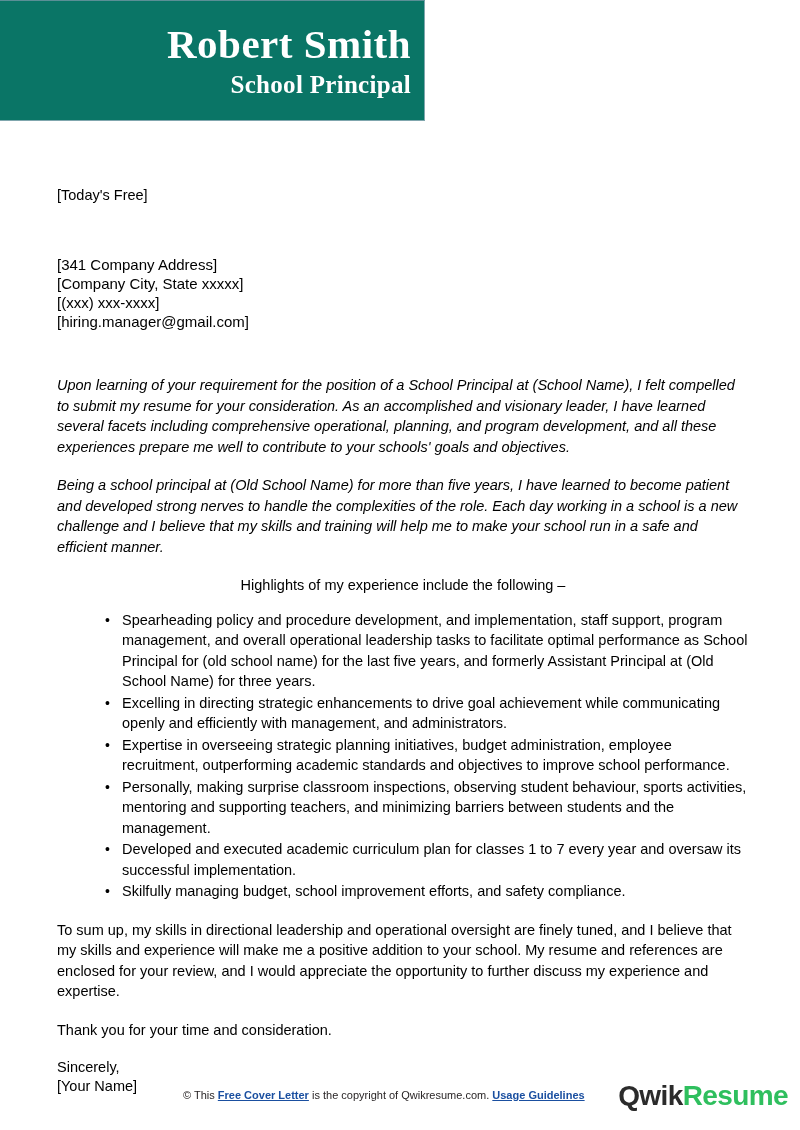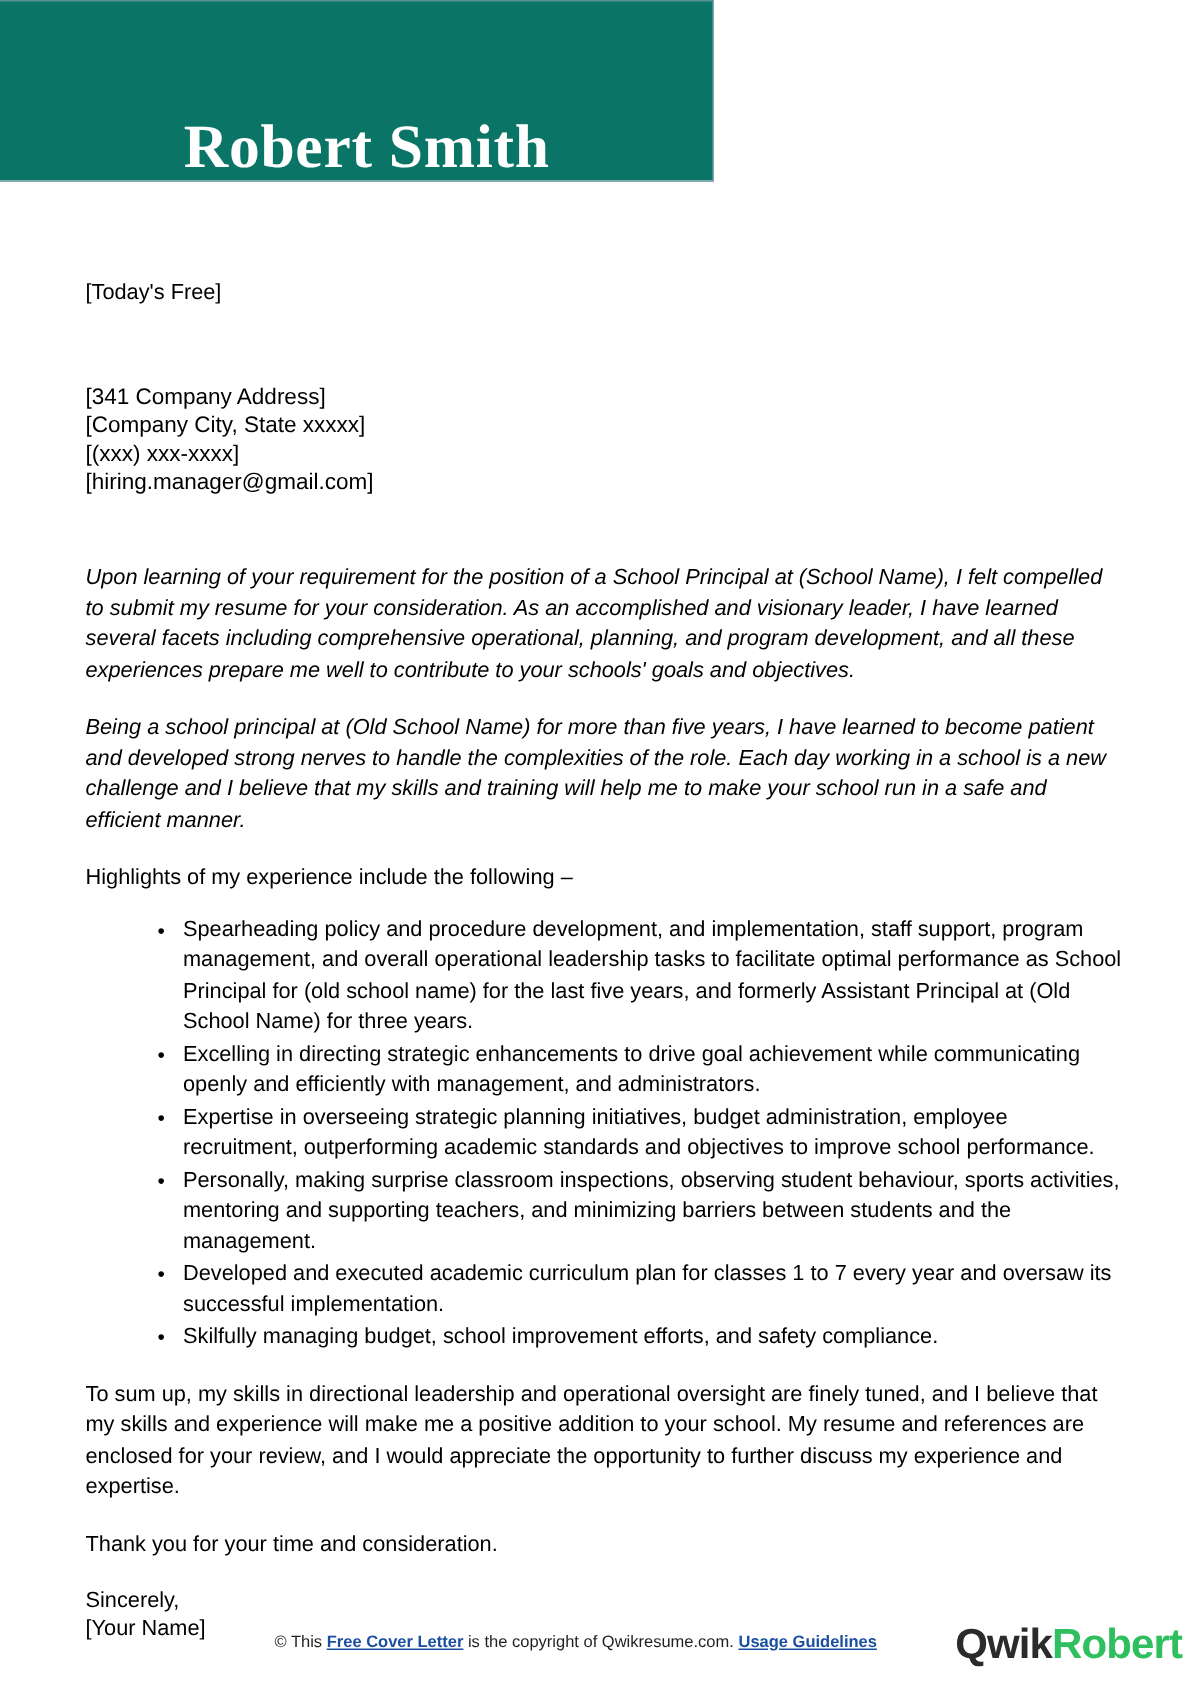--- a/index.html
+++ b/index.html
@@ -14,29 +14,29 @@
     color: #000000;
     position: relative;
     overflow: hidden;
   }
 
   
   .header-banner {
     position: absolute;
     left: 0;
     top: 0;
-    width: 476px;
+    width: 425px;
     height: 121px;
     background: #0a7566;
     box-sizing: border-box;
     border-top: 1px solid #5b8f96;
     border-right: 1px solid #7fa6ad;
     border-bottom: 1px solid #7fa6ad;
     display: flex;
-    flex-direction: row;
+    flex-direction: column;
     justify-content: center;
     align-items: flex-end;
     padding-right: 13px;
     padding-left: 27px;
   }
   .candidate-name {
     font-family: "Liberation Serif", serif;
     font-weight: bold;
     font-size: 41px;
     line-height: 46px;
@@ -84,20 +84,21 @@
     font-size: 14.5px;
     line-height: 20.5px;
     margin: 0 0 18px 0;
     text-align: left;
     font-style: italic;
   }
   .highlights-intro {
     font-size: 14.5px;
     line-height: 20.5px;
     margin: 0 0 14px 0;
+    text-align: center;
   }
 
   
   .highlights-list {
     margin: 0 0 18px 0;
     padding: 0 0 0 48px;
     list-style: none;
   }
   .highlight-item {
     position: relative;
@@ -166,20 +167,21 @@
     white-space: nowrap;
   }
   .logo-qwik { color: #2b2b2b; }
   .logo-resume { color: #2fbf5e; }
 </style>
 </head>
 <body>
 
 <div class="header-banner">
   <div class="candidate-name">Robert Smith</div>
+  <div class="candidate-role">School Principal</div>
 </div>
 
 <div class="letter">
 
   <p class="date-line">[Today's Free]</p>
 
   <div class="recipient-block">
     <p class="recipient-line">[341 Company Address]</p>
     <p class="recipient-line">[Company City, State xxxxx]</p>
     <p class="recipient-line">[(xxx) xxx-xxxx]</p>
@@ -206,14 +208,14 @@
 
   <div class="signoff-block">
     <p class="signoff-line">Sincerely,</p>
     <p class="signoff-line">[Your Name]</p>
   </div>
 
 </div>
 
 <div class="footer">
   <div class="footer-copy"><span>© This </span><a class="footer-link" href="#">Free Cover Letter</a><span> is the copyright of Qwikresume.com. </span><a class="footer-link" href="#">Usage Guidelines</a></div>
-  <div class="footer-logo"><span class="logo-qwik">Qwik</span><span class="logo-resume">Robert</span></div>
+  <div class="footer-logo"><span class="logo-qwik">Qwik</span><span class="logo-resume">Resume</span></div>
 </div>
 
 </body></html>

